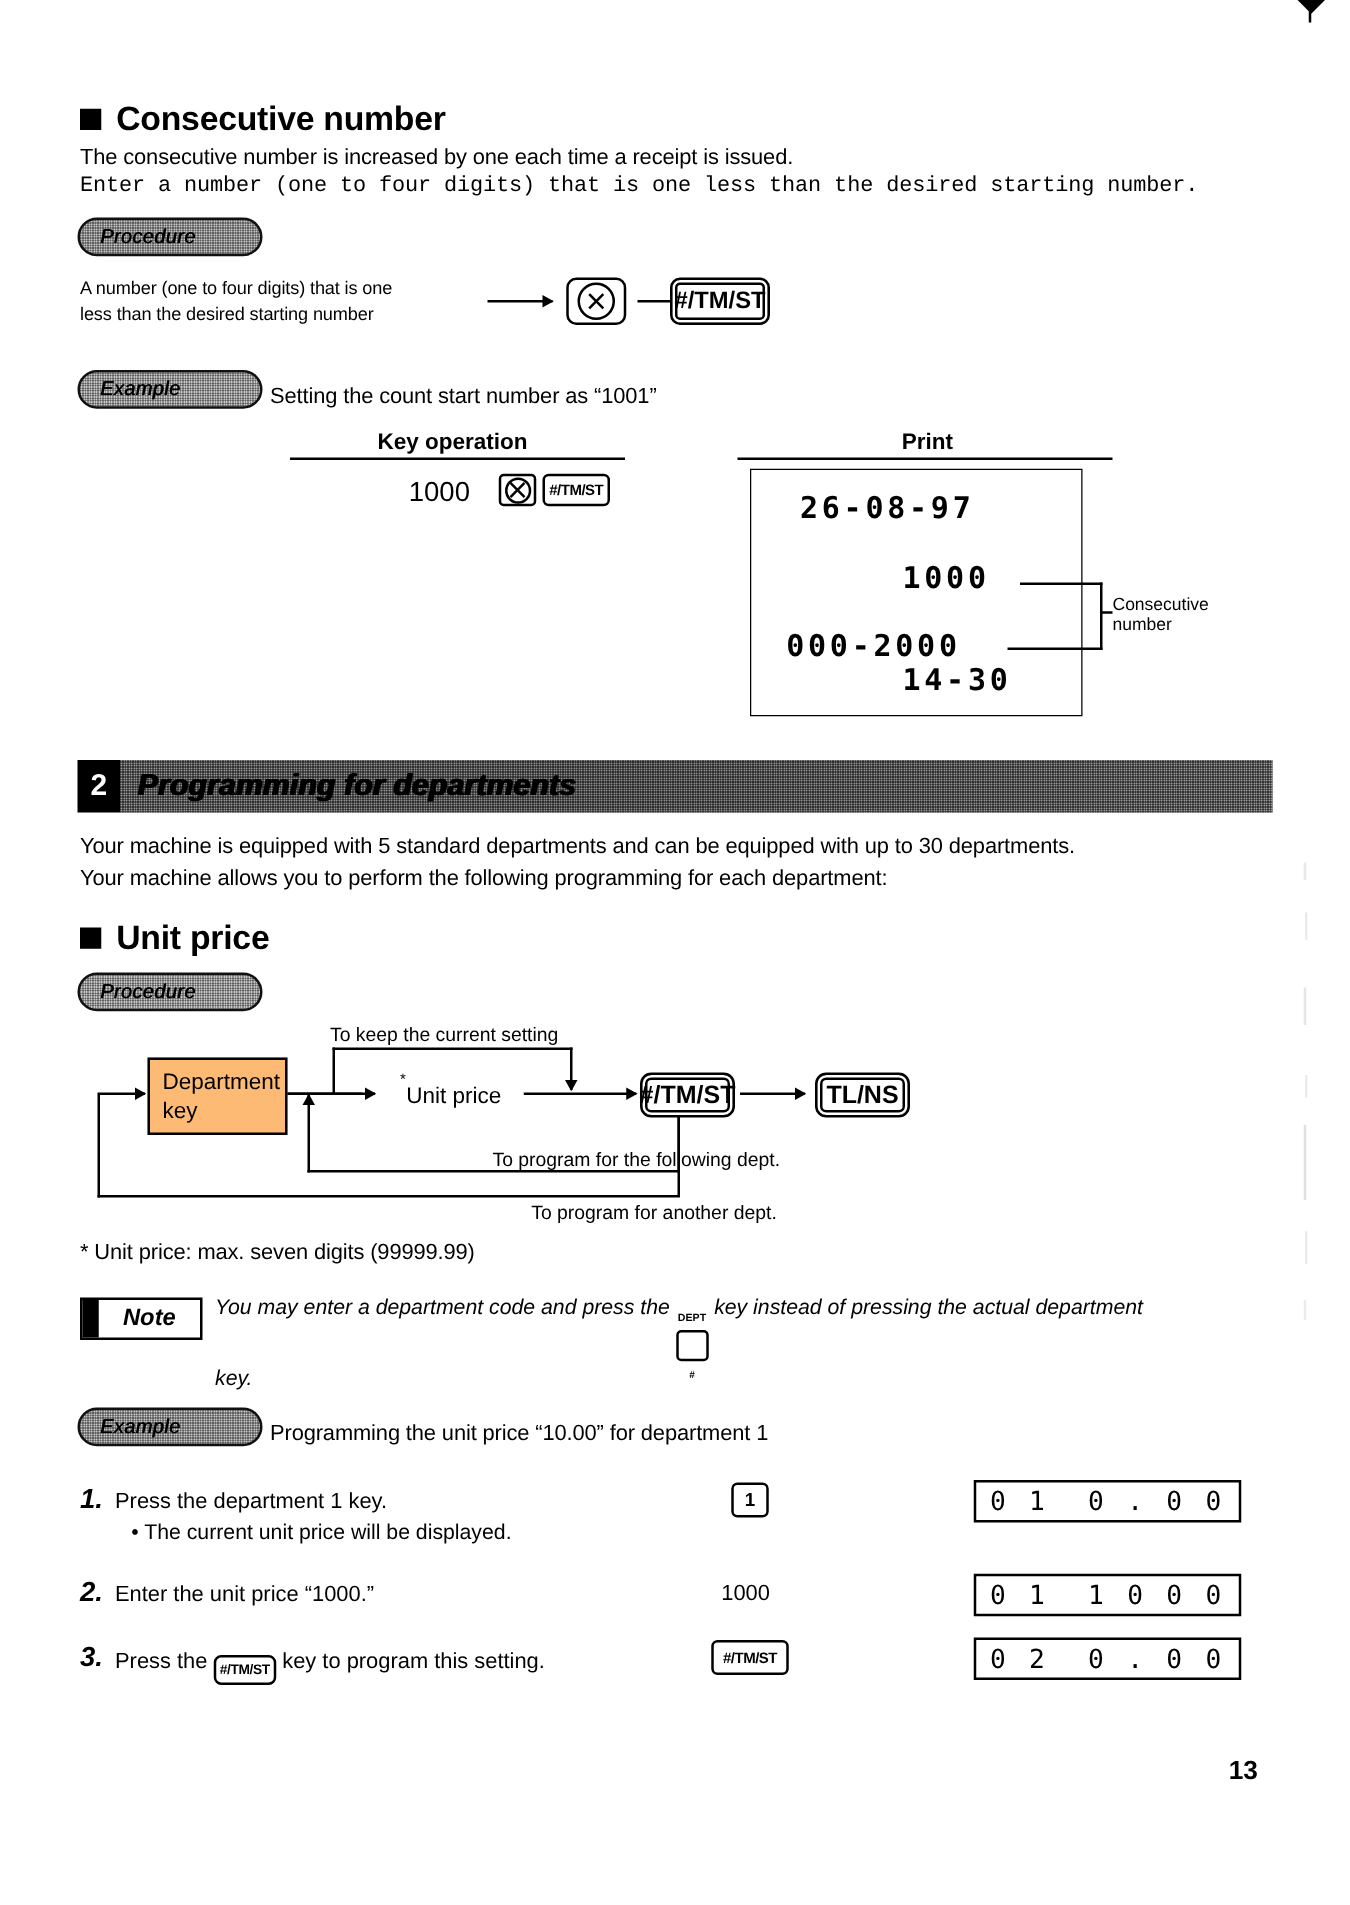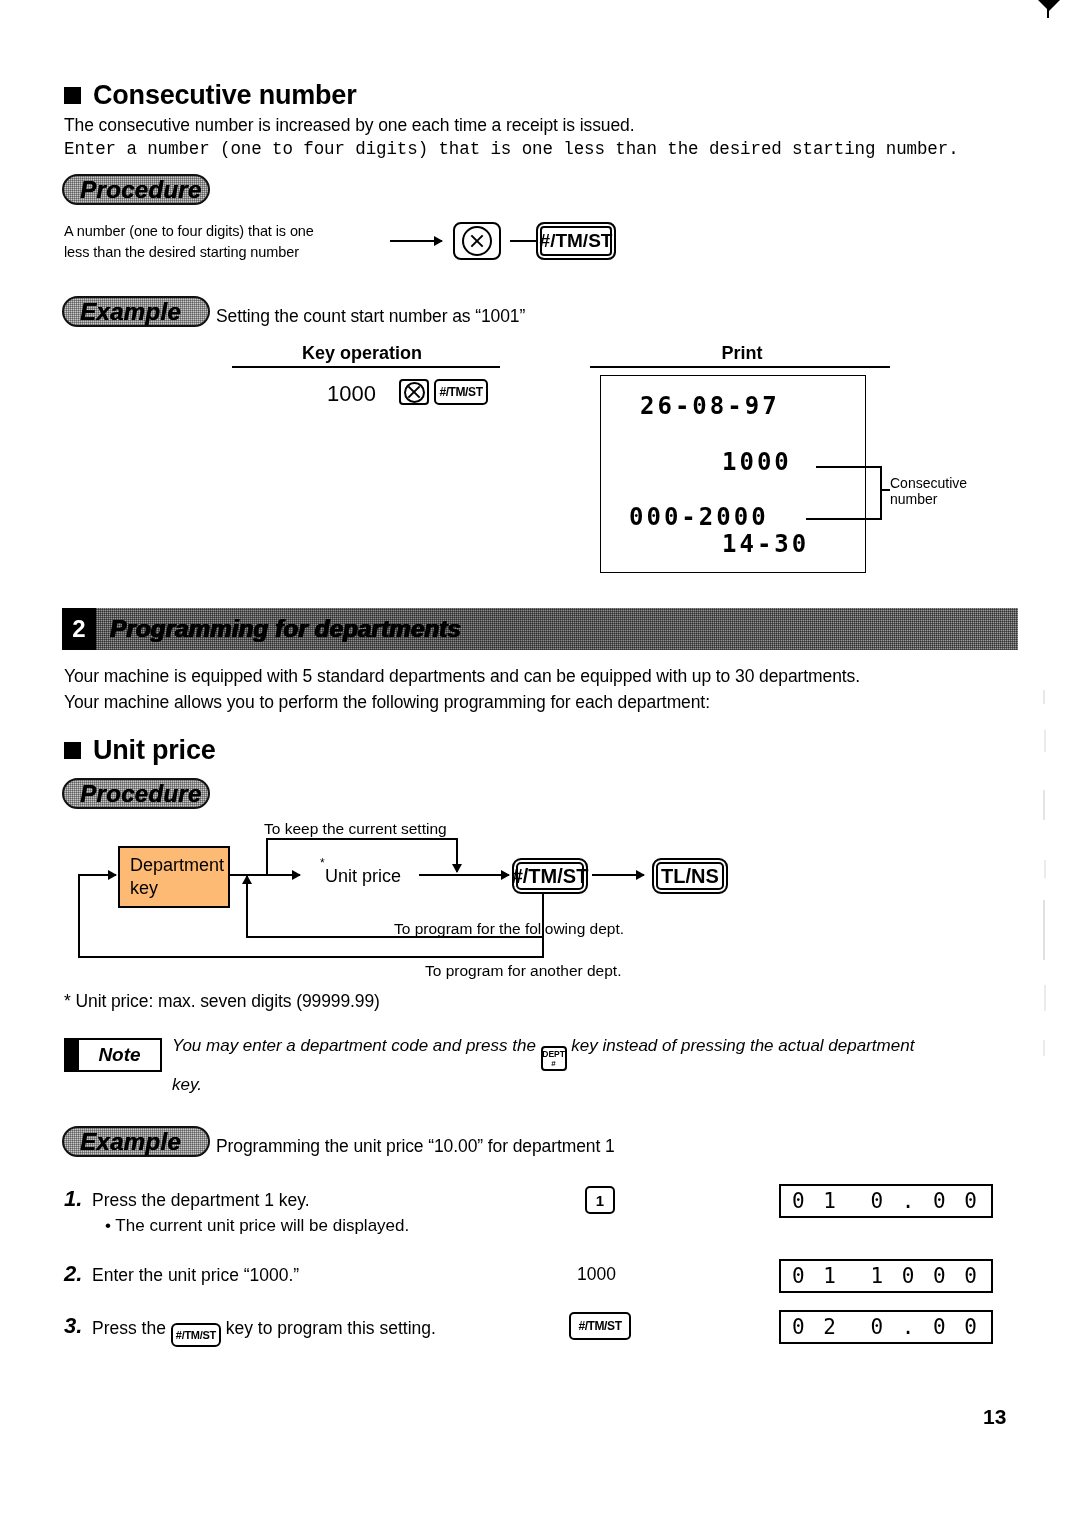--- a/index.html
+++ b/index.html
@@ -84,22 +84,22 @@
       repeating-linear-gradient(90deg, rgba(0,0,0,.30) 0 1px, rgba(0,0,0,0) 1px 2px),
       #c9c9c9;
     border: 2px solid #111;
     display: flex;
     align-items: center;
     justify-content: flex-start;
     box-sizing: border-box;
     padding-left: 16px;
   }
   .pill span {
-    font-size: 24px;
-    font-weight: bold;
+    font-size: 16px;
+    font-weight: normal;
     font-style: italic;
     letter-spacing: 0.3px;
     text-shadow: 0.5px 0 0 #000;
   }
 
   
   .keycap {
     display: inline-flex;
     align-items: center;
     justify-content: center;
@@ -365,20 +365,21 @@
     align-items: center;
     justify-content: center;
     width: 26px;
     height: 25px;
     border: 2px solid #000;
     border-radius: 4px;
     box-sizing: border-box;
     vertical-align: -6px;
     font-style: normal;
     line-height: 1;
+    gap: 36px;
   }
   .dept-key .t { font-size: 8.5px; font-weight: bold; }
   .dept-key .b { font-size: 8px; font-weight: bold; margin-top: 1px; }
 
   .inline-key {
     display: inline-flex;
     align-items: center;
     justify-content: center;
     border: 2px solid #000;
     border-radius: 6px;

